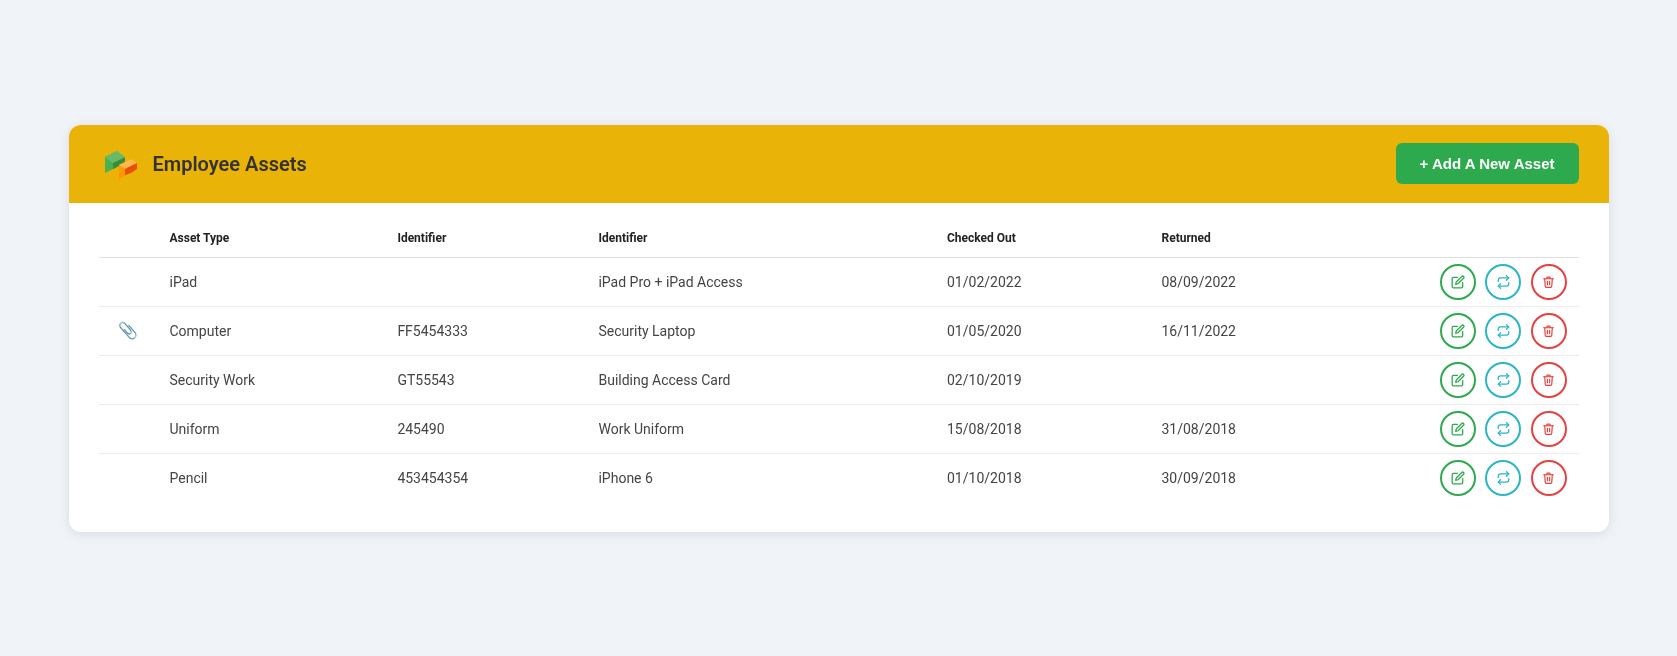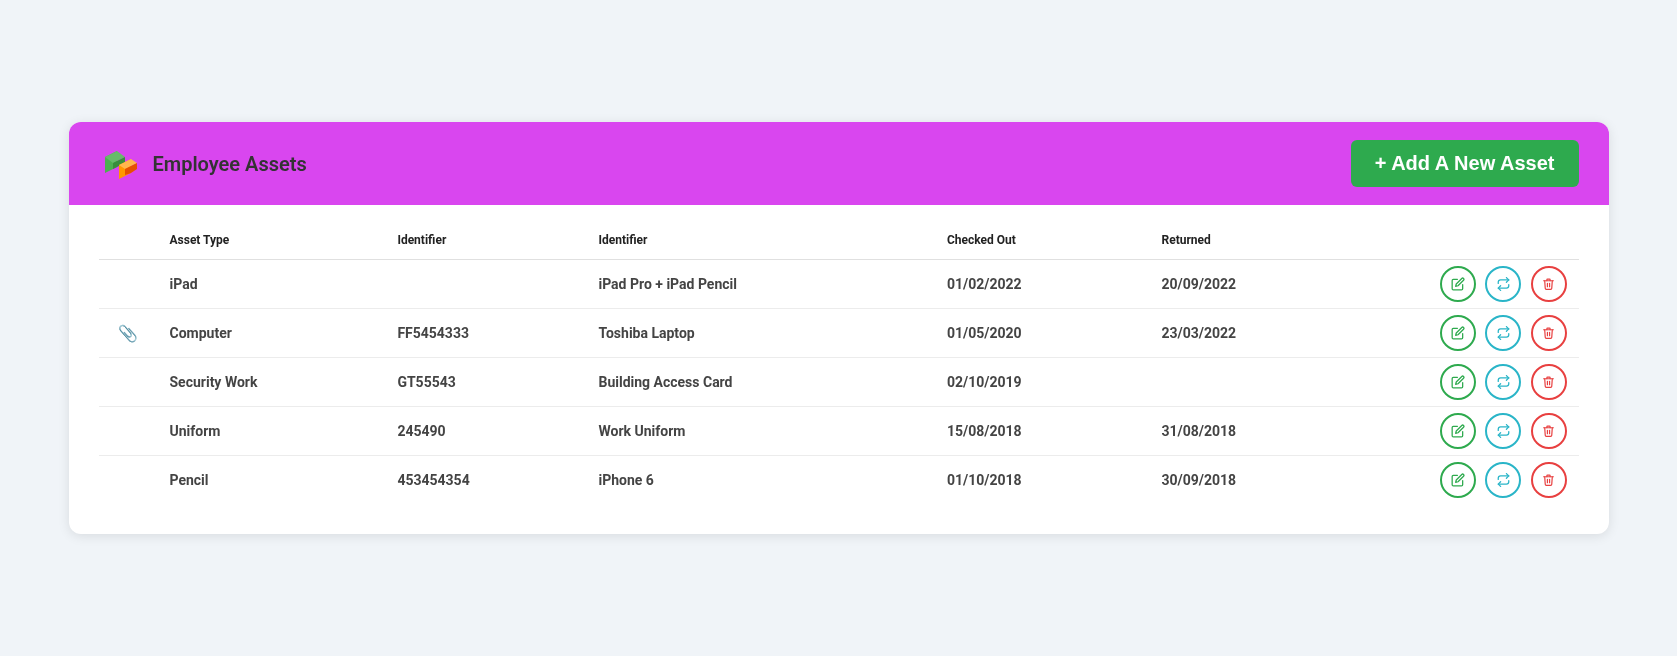--- a/index.html
+++ b/index.html
@@ -14,21 +14,21 @@
     }
     .card {
       background: #fff;
       border-radius: 12px;
       box-shadow: 0 2px 12px rgba(0,0,0,0.10);
       width: 1540px;
       max-width: 100%;
       overflow: hidden;
     }
     .header {
-      background: #d946ef;
+      background: #eab308;
       padding: 18px 30px;
       display: flex;
       align-items: center;
       justify-content: space-between;
     }
     .header-left {
       display: flex;
       align-items: center;
       gap: 12px;
     }
@@ -48,21 +48,21 @@
       font-size: 20px;
       font-weight: 600;
       color: #333;
     }
     .add-btn {
       background: #2eaa4e;
       color: #fff;
       border: none;
       border-radius: 6px;
       padding: 12px 24px;
-      font-size: 20px;
+      font-size: 15px;
       font-weight: 600;
       cursor: pointer;
       display: flex;
       align-items: center;
       gap: 6px;
       white-space: nowrap;
     }
     .table-container {
       padding: 10px 30px 30px 30px;
     }
@@ -77,21 +77,20 @@
       font-size: 12px;
       color: #222;
       border-bottom: 1px solid #e0e0e0;
     }
     tbody tr td {
       padding: 6px 12px;
       font-size: 14px;
       color: #444;
       border-bottom: 1px solid #ececec;
       vertical-align: middle;
-      font-weight: bold;
     }
     tbody tr:last-child td {
       border-bottom: none;
     }
     .icon-cell {
       width: 36px;
       text-align: center;
     }
     .paperclip-icon {
       color: #aaa;
@@ -172,23 +171,23 @@
           <th class="col-returned">Returned</th>
           <th class="col-actions"></th>
         </tr>
       </thead>
       <tbody id="table-body">
 
       <tr>
             <td class="icon-cell col-icon"></td>
             <td class="col-asset">iPad</td>
             <td class="col-identifier"></td>
-            <td class="col-description">iPad Pro + iPad Pencil</td>
+            <td class="col-description">iPad Pro + iPad Access</td>
             <td class="col-checkedout">01/02/2022</td>
-            <td class="col-returned">20/09/2022</td>
+            <td class="col-returned">08/09/2022</td>
             <td class="col-actions actions-cell">
       <button class="action-btn edit" title="Edit">
         <svg width="14" height="14" viewBox="0 0 24 24" fill="none" stroke="currentColor" stroke-width="2.2" stroke-linecap="round" stroke-linejoin="round">
           <path d="M11 4H4a2 2 0 0 0-2 2v14a2 2 0 0 0 2 2h14a2 2 0 0 0 2-2v-7"></path>
           <path d="M18.5 2.5a2.121 2.121 0 0 1 3 3L12 15l-4 1 1-4 9.5-9.5z"></path>
         </svg>
       </button>
       <button class="action-btn transfer" title="Transfer">
         <svg width="15" height="14" viewBox="0 0 24 24" fill="none" stroke="currentColor" stroke-width="2.2" stroke-linecap="round" stroke-linejoin="round">
           <polyline points="17 1 21 5 17 9"></polyline>
@@ -205,23 +204,23 @@
           <path d="M14 11v6"></path>
           <path d="M9 6V4a1 1 0 0 1 1-1h4a1 1 0 0 1 1 1v2"></path>
         </svg>
       </button>
     </td>
           </tr>
           <tr>
             <td class="icon-cell col-icon"><span class="paperclip-icon">📎</span></td>
             <td class="col-asset">Computer</td>
             <td class="col-identifier">FF5454333</td>
-            <td class="col-description">Toshiba Laptop</td>
+            <td class="col-description">Security Laptop</td>
             <td class="col-checkedout">01/05/2020</td>
-            <td class="col-returned">23/03/2022</td>
+            <td class="col-returned">16/11/2022</td>
             <td class="col-actions actions-cell">
       <button class="action-btn edit" title="Edit">
         <svg width="14" height="14" viewBox="0 0 24 24" fill="none" stroke="currentColor" stroke-width="2.2" stroke-linecap="round" stroke-linejoin="round">
           <path d="M11 4H4a2 2 0 0 0-2 2v14a2 2 0 0 0 2 2h14a2 2 0 0 0 2-2v-7"></path>
           <path d="M18.5 2.5a2.121 2.121 0 0 1 3 3L12 15l-4 1 1-4 9.5-9.5z"></path>
         </svg>
       </button>
       <button class="action-btn transfer" title="Transfer">
         <svg width="15" height="14" viewBox="0 0 24 24" fill="none" stroke="currentColor" stroke-width="2.2" stroke-linecap="round" stroke-linejoin="round">
           <polyline points="17 1 21 5 17 9"></polyline>

